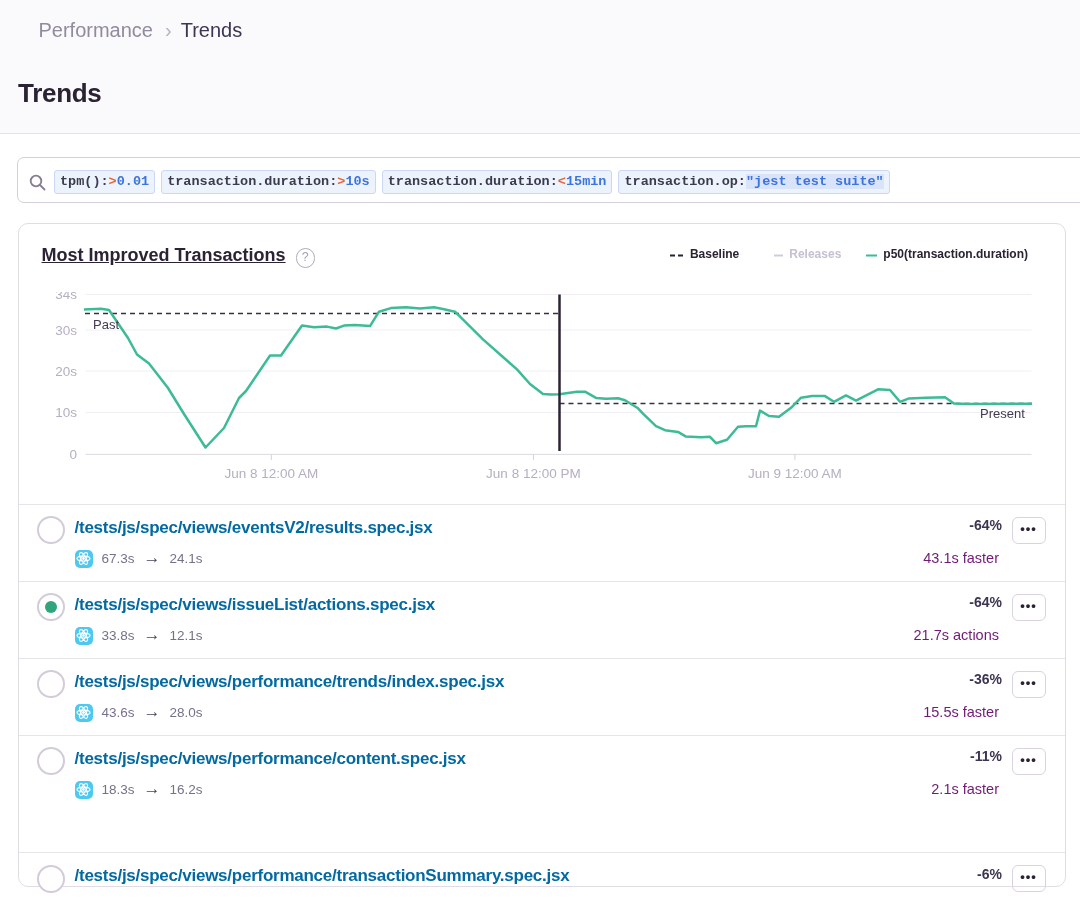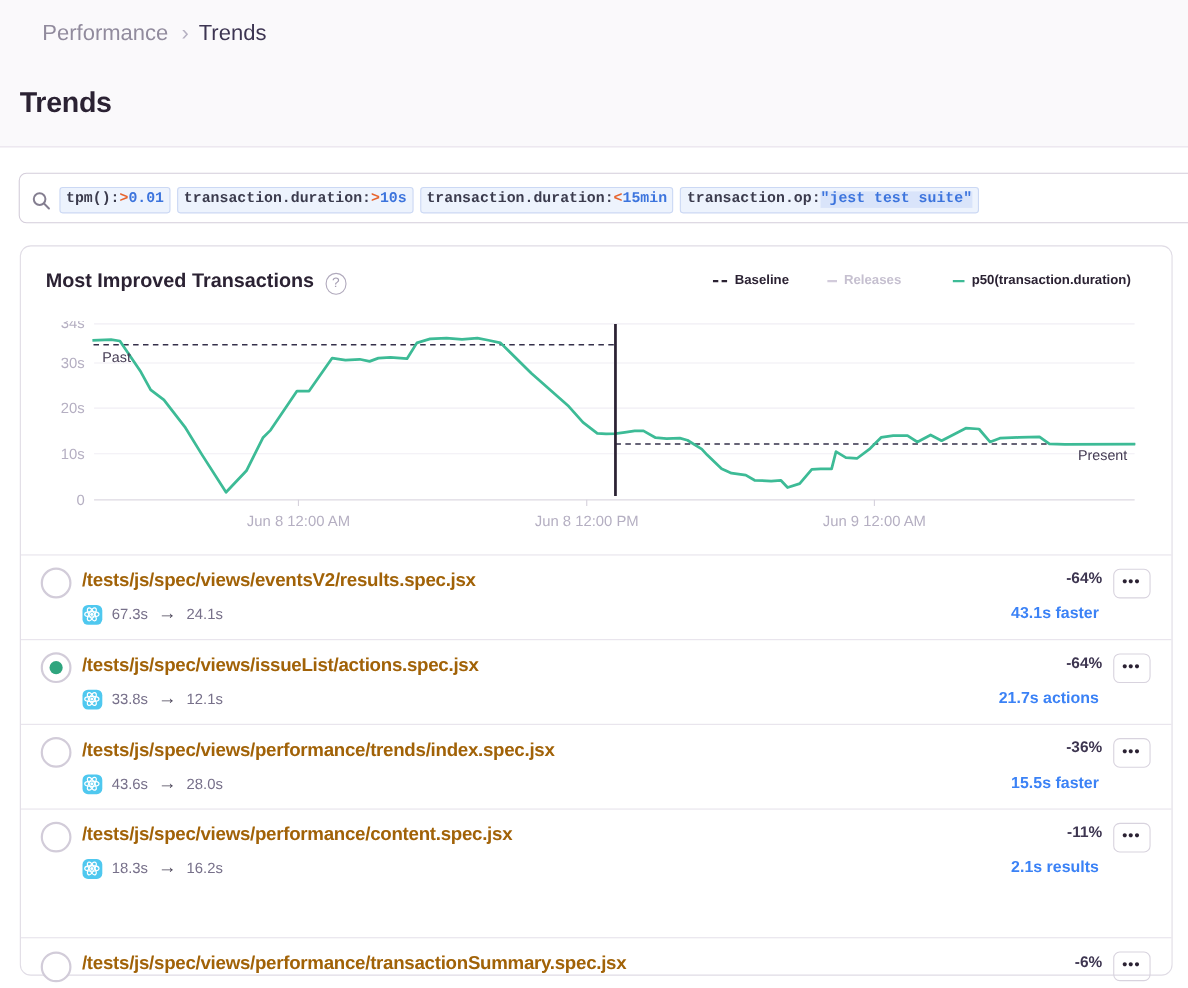--- a/index.html
+++ b/index.html
@@ -25,49 +25,49 @@
   .tok { background:#edf3fd; border:1px solid #cbd8f4; border-radius:3px;
     padding:2.5px 5px 3px; height:24px;text-align:center; }
   .tok .op { color:#e7642e; }
   .tok .val { color:#3c74dd; }
   .tok .hl { background:#d9e4fa; }
 
   
   .card { position:absolute; left:17.5px; top:223px; width:1048px; height:664px;
     background:#fff; border:1px solid #e0dce5; border-radius:10px; }
   .ctitle { position:absolute; left:41.5px; top:244.5px; font-size:18px; font-weight:700;
-    color:#2b2233; }
+    color:#2b2233;text-decoration:underline; }
   .qicon { position:absolute; left:295.5px; top:248px; width:19.5px; height:19.5px;
     border:1.5px solid #b0a9bc; border-radius:50%; color:#a59eb2; font-size:12.5px;
     font-weight:400; text-align:center; line-height:16.5px; }
   .legend { position:absolute; top:247px; right:52px; font-size:12px; font-weight:700;
     color:#2b2233; display:flex; align-items:center; white-space:nowrap;gap:20px; }
   .legend .rel { color:#c6c0d0; }
   .legend svg { margin-right:6px; }
-  .legend .it1 { margin-right:15px; } .legend .it2 { margin-right:27px; }
+  .legend .it1 { margin-right:15px; } .legend .it2 { margin-right:5px; }
 
   
   .row { position:absolute; left:18.5px; width:1046px; height:77px;
     border-top:1px solid #e7e3eb; }
   .radio { position:absolute; left:18px; top:11.5px; width:28px; height:28px;
     border:2px solid #d2ccd9; border-radius:50%; background:#fff; }
   .radio.sel::after { content:""; position:absolute; left:6px; top:6px; width:12px;
     height:12px; background:#2fa57e; border-radius:50%; }
   .rlink { position:absolute; left:56px; top:13px; font-size:17px; letter-spacing:-0.25px; font-weight:700;
-    color:#a16207; }
+    color:#0369a1; }
   .rsub { position:absolute; left:56px; top:44.5px; font-size:13.5px; color:#77708a;
     display:flex; align-items:center; gap:9px; height:19px; }
   .rsub .arr { color:#4a4458; font-size:17px; margin-top:-2px; }
   .rpct { position:absolute; right:62.5px; top:12.5px; font-size:14px; font-weight:700;
     color:#3d3550; }
   .rbtn { position:absolute; right:19px; top:12px; width:34px; height:27px;
     border:1px solid #d8d3de; border-radius:6px; color:#2b2233;
     font-size:13px; font-weight:700; text-align:center; line-height:22px;
     letter-spacing:1px; }
-  .rfast { position:absolute; right:65.5px; top:45px; font-size:14.5px; color:#3b82f6;font-weight:bold; }
+  .rfast { position:absolute; right:65.5px; top:45px; font-size:14.5px; color:#701a75; }
   .ricon { display:inline-block; width:18px; height:18px; border-radius:5px;
     background:#4fc8ef; position:relative; }
   .ricon svg { position:absolute; left:1.5px; top:1.5px; }
 </style>
 </head>
 <body>
   <div class="hdr"></div>
   <div class="crumbs">Performance<span class="sep">›</span><span class="cur">Trends</span></div>
   <h1>Trends</h1>
 
@@ -231,21 +231,21 @@
           </g>
           <circle cx="15" cy="15" r="2.8" fill="#fff"></circle>
         </svg>
       </span>
       <span>18.3s</span>
       <span class="arr">→</span>
       <span>16.2s</span>
     </div>
     <div class="rpct">-11%</div>
     <div class="rbtn">•••</div>
-    <div class="rfast">2.1s results</div>
+    <div class="rfast">2.1s faster</div>
   </div>
   <div class="row" style="top:852px; height:89px;">
     <div class="radio"></div>
     <div class="rlink">/tests/js/spec/views/performance/transactionSummary.spec.jsx</div>
     <div class="rsub">
       <span class="ricon">
         <svg width="15" height="15" viewBox="0 0 30 30">
           <g fill="none" stroke="#fff" stroke-width="2.3">
             <ellipse cx="15" cy="15" rx="13" ry="4.9"></ellipse>
             <ellipse cx="15" cy="15" rx="13" ry="4.9" transform="rotate(60 15 15)"></ellipse>

